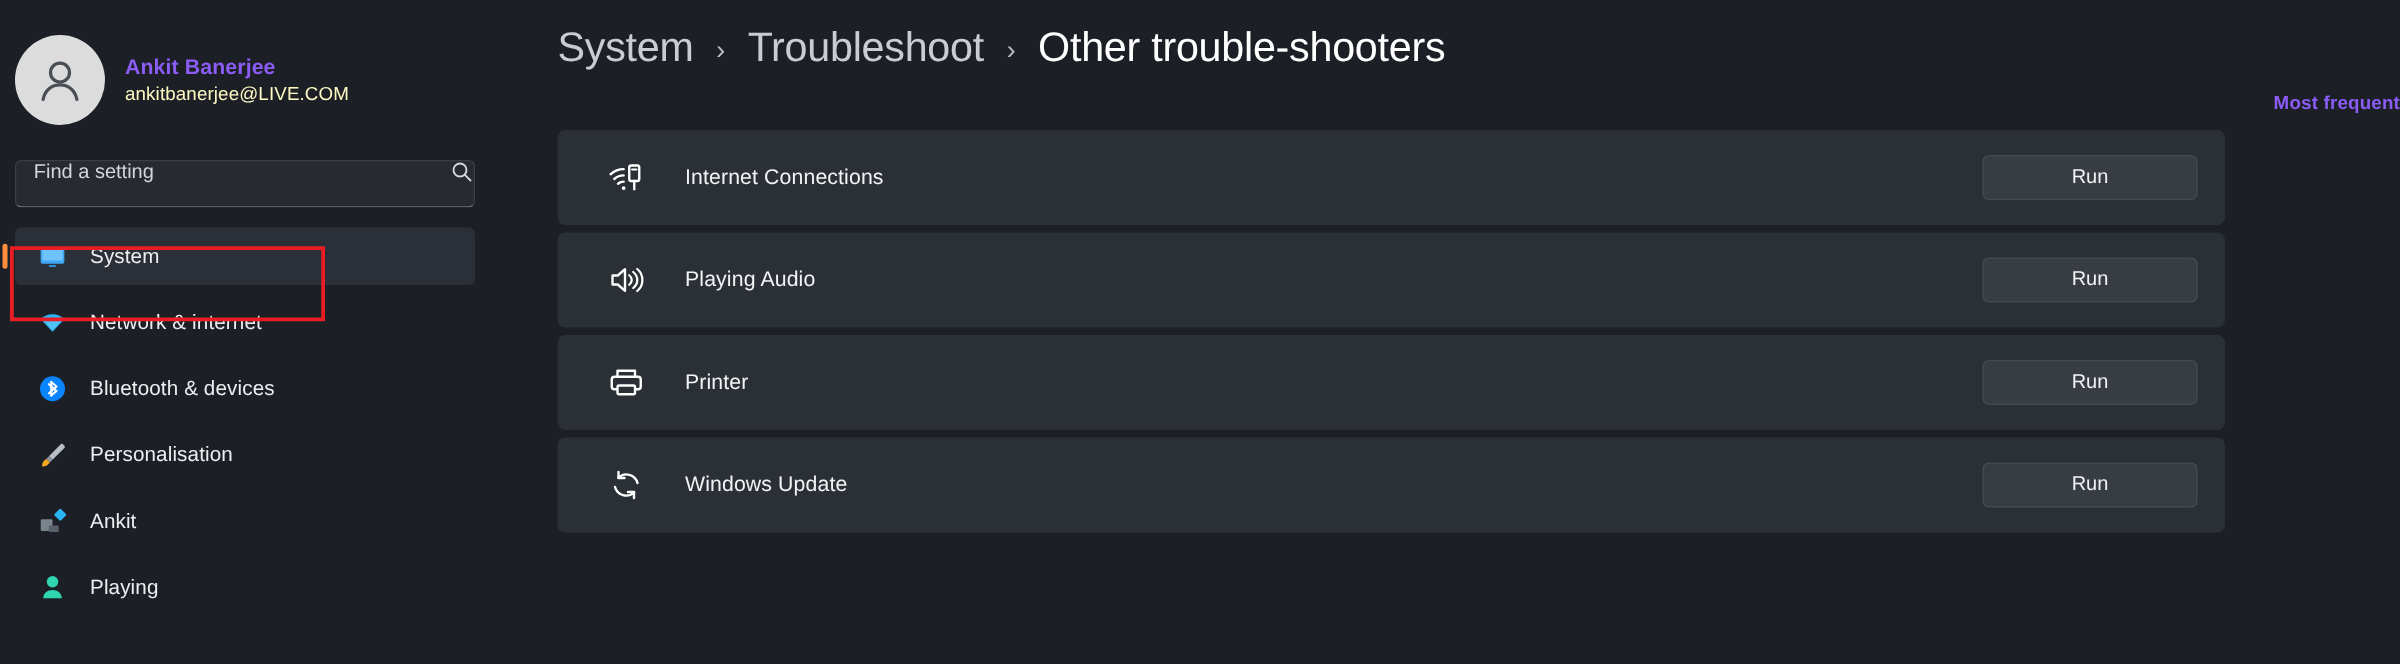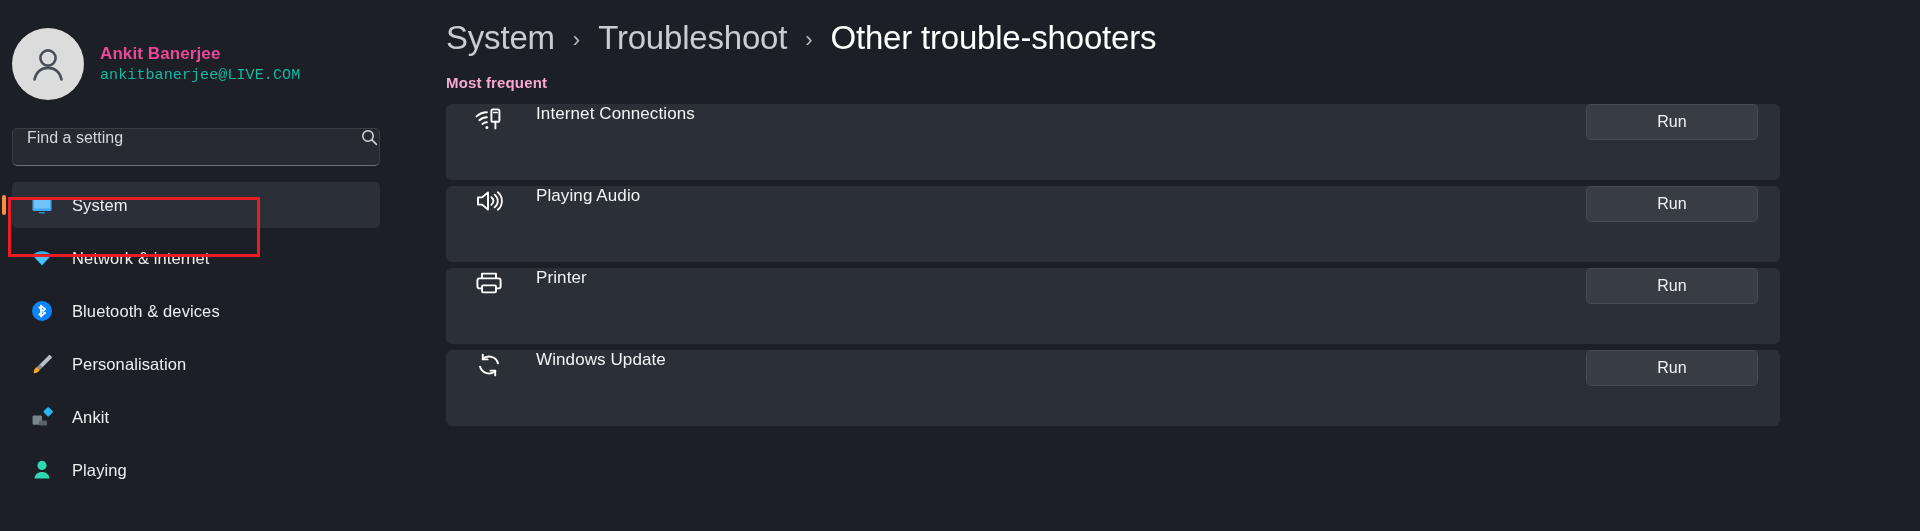--- a/index.html
+++ b/index.html
@@ -43,28 +43,27 @@
     display: flex;
     align-items: center;
     justify-content: center;
     flex: 0 0 72px;
   }
   .avatar svg { display: block; }
   .account-text { display: flex; flex-direction: column; gap: 3px; }
   .account-name {
     font-size: 17px;
     font-weight: bold;
-    color: #ec4899;
+    color: #8b5cf6;
     letter-spacing: .1px;
   }
   .account-mail {
     font-size: 15px;
-    color: #14b8a6;
+    color: #fef9c3;
     letter-spacing: .1px;
-    font-family: Liberation Mono, monospace;
   }
 
   .search-wrap {
     margin: 24px 0 0 12px;
     width: 368px;
     height: 38px;
     background: #272b31;
     border: 1px solid #3a3f45;
     border-bottom: 1px solid #6d7278;
     border-radius: 5px;
@@ -149,39 +148,40 @@
     font-size: 22px;
     color: #b9bcc0;
     line-height: 1;
     padding-top: 4px;
   }
 
   .section-title {
     margin: 16px 0 0 64px;
     font-size: 15px;
     font-weight: bold;
-    color: #f9a8d4;
+    color: #8b5cf6;
     letter-spacing: .15px;
+    text-align: right;
   }
 
   .cards {
     margin: 13px 0 0 64px;
     width: 1334px;
     display: flex;
     flex-direction: column;
     gap: 6px;
   }
   .card {
     position: relative;
     height: 76px;
     background: #2b3036;
     border-radius: 6px;
     display: flex;
-    align-items: flex-start;
-    padding: 0 22px 0 28px;
+    align-items: center;
+    padding: 0 22px 0 40px;
   }
   .card-icon {
     width: 30px;
     height: 30px;
     flex: 0 0 30px;
     display: flex;
     align-items: center;
     justify-content: center;
     margin-right: 32px;
   }

